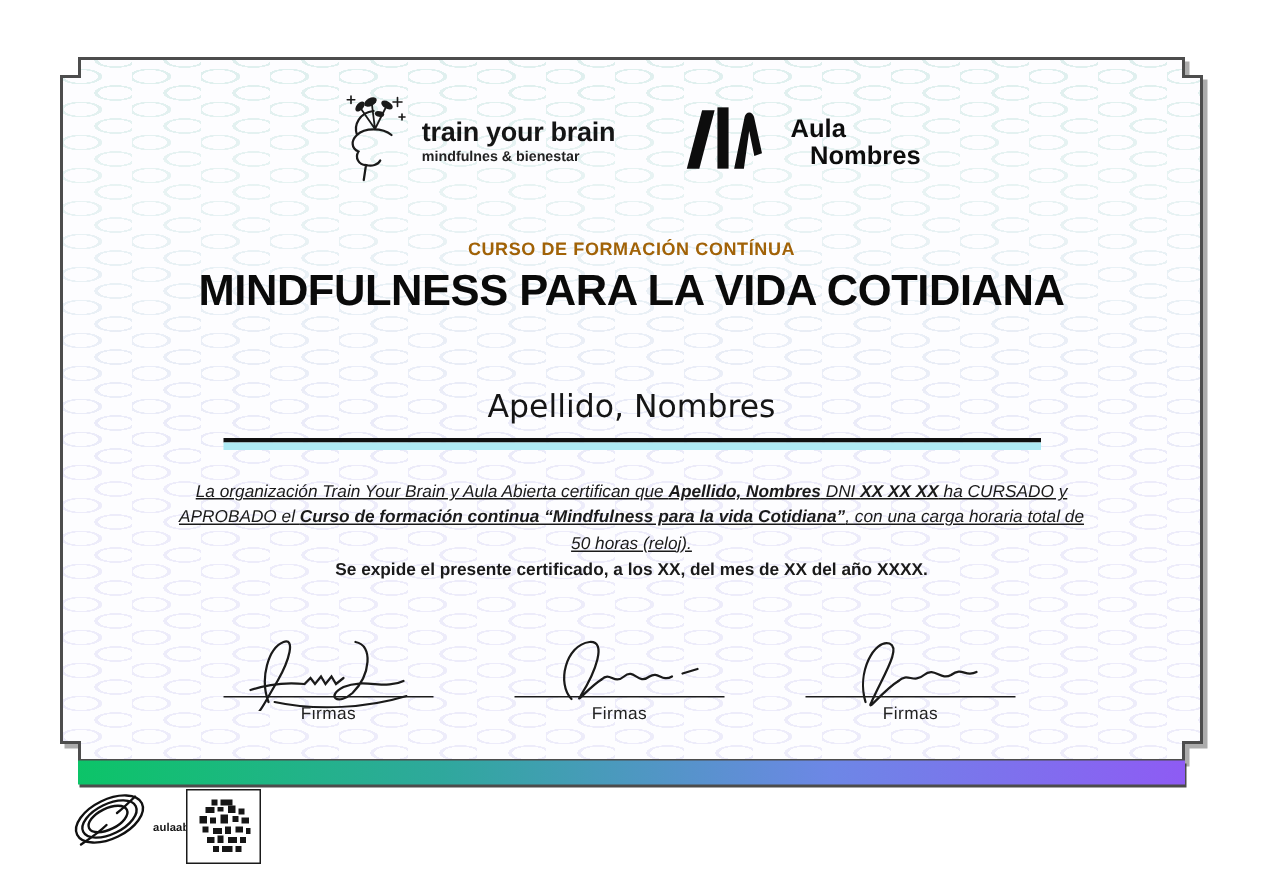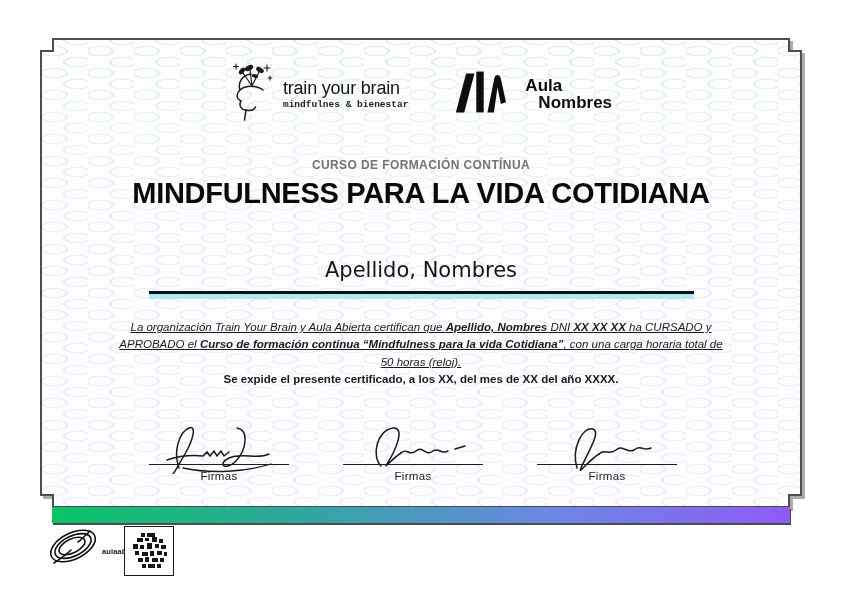--- a/index.html
+++ b/index.html
@@ -35,28 +35,28 @@
     -webkit-mask-image:linear-gradient(180deg,transparent 18%,#000 55%);
     mask-image:linear-gradient(180deg,transparent 18%,#000 55%);
   }
 
   .content{position:relative;z-index:2;width:100%;height:100%;}
 
   
   .logo-row{display:flex;justify-content:center;align-items:center;gap:46px;padding-top:22px;}
   .tyb{display:flex;align-items:center;gap:9px;}
   .tyb-text{display:flex;flex-direction:column;line-height:1;}
-  .tyb-name{font-size:18px;font-weight:400;letter-spacing:-.2px;color:#151515;}
-  .tyb-tag{font-size:9.5px;font-weight:700;color:#222;margin-top:3px;font-family:Liberation Mono, monospace;}
+  .tyb-name{font-size:18px;font-weight:700;letter-spacing:-.2px;color:#151515;}
+  .tyb-tag{font-size:9.5px;font-weight:700;color:#222;margin-top:3px;}
   .aula{display:flex;align-items:center;gap:19px;}
   .aula-text{display:flex;flex-direction:column;line-height:1.02;font-weight:700;font-size:17px;color:#0d0d0d;}
   .aula-text .l2{padding-left:13px;}
 
   
-  .t-small{margin-top:32px;text-align:center;font-size:12px;font-weight:700;letter-spacing:.4px;color:#737373;}
+  .t-small{margin-top:32px;text-align:center;font-size:12px;font-weight:700;letter-spacing:.4px;color:#a16207;}
   .t-big{margin-top:5px;text-align:center;font-size:29px;font-weight:700;letter-spacing:-.3px;color:#0a0a0a;}
   .t-state{margin-top:11px;text-align:center;font-size:12px;font-weight:700;letter-spacing:.4px;color:#0d0d0d;}
 
   
   .name{margin-top:48px;text-align:center;font-size:21px;font-weight:400;
         font-family:"DejaVu Sans","Liberation Sans",sans-serif;color:#151515;}
   .name-rule{width:545px;margin:9px auto 0;}
   .name-rule .ink{height:3px;background:#101010;}
   .name-rule .glow{height:5px;background:#aeeaf4;}
 

